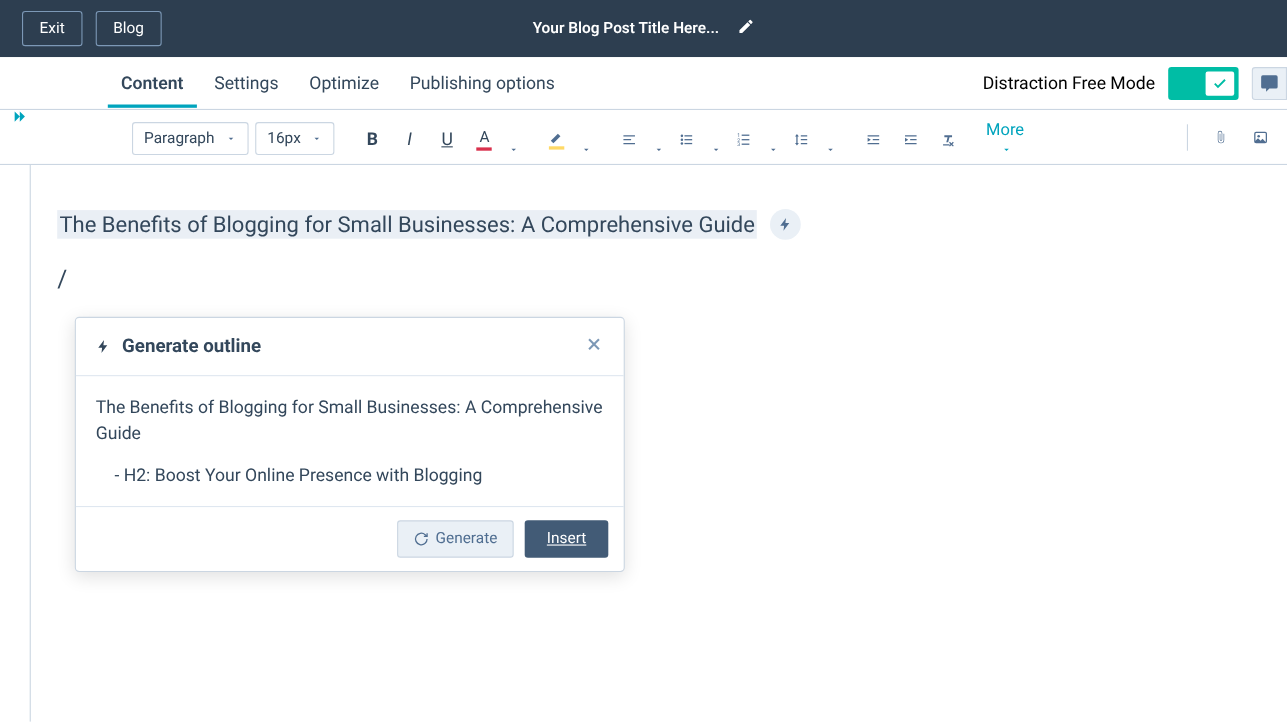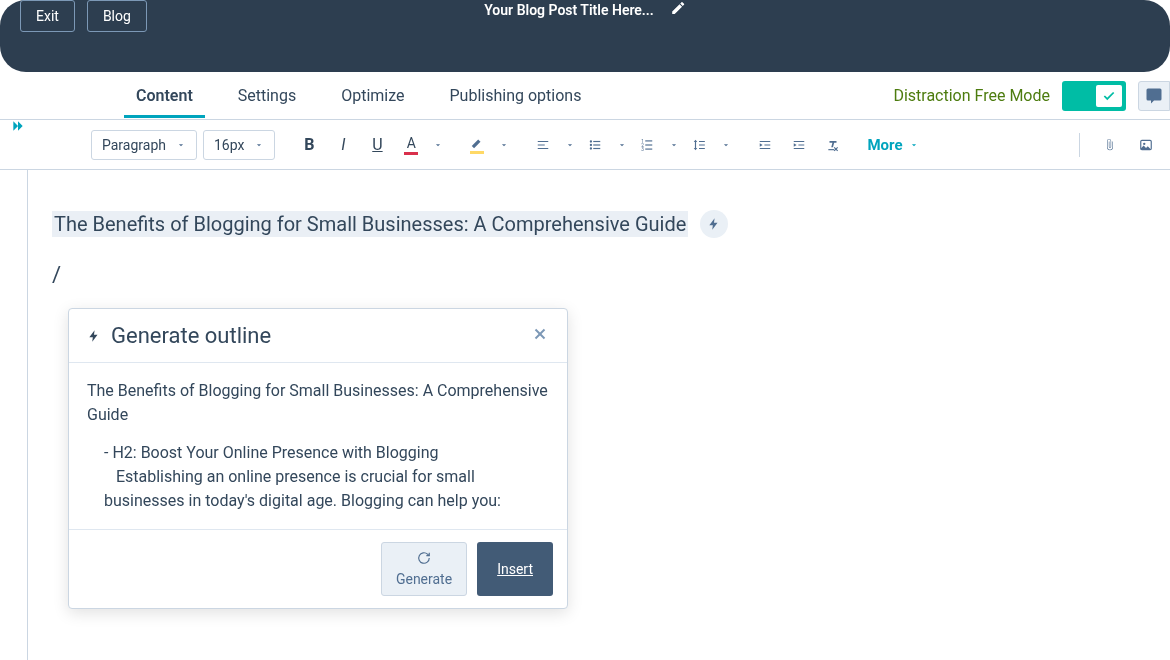--- a/index.html
+++ b/index.html
@@ -1,59 +1,59 @@
 <!DOCTYPE html>
 <html><head>
 <meta charset="utf-8">
 <style>
 *{box-sizing:border-box;margin:0;padding:0;font-family:-apple-system,BlinkMacSystemFont,"Segoe UI",Roboto,Arial,sans-serif;}
 body{background:#fff;width:1170px;height:660px;overflow:hidden;}
-.top-bar{background:#2d3e50;height:72px;display:flex;align-items:flex-start;padding:0 20px;color:#fff;position:relative;border-radius:26px;}
+.top-bar{background:#2d3e50;height:52px;display:flex;align-items:center;padding:0 20px;color:#fff;position:relative;}
 .btn-outline{background:transparent;border:1px solid #7c98b6;color:#fff;padding:7px 15px;border-radius:3px;font-size:14px;cursor:pointer;margin-right:12px;}
 .last-saved{color:#fff;text-decoration:underline;font-size:15px;cursor:pointer;}
 .title-wrap{position:absolute;left:50%;transform:translateX(-50%);display:flex;align-items:center;gap:16px;}
 .blog-title{font-size:14px;font-weight:600;}
 .pencil-icon{cursor:pointer;}
 .tabs-bar{height:48px;display:flex;align-items:center;border-bottom:1px solid #cbd6e2;padding:0 20px;position:relative;background:#fff;}
-.tabs{display:flex;gap:45px;margin-left:116px;}
+.tabs{display:flex;gap:28px;margin-left:90px;}
 .tab{font-size:16px;color:#33475b;cursor:pointer;padding:12px 0;position:relative;}
 .tab.active{font-weight:600;}
 .tab.active::after{content:'';position:absolute;bottom:-1px;left:-12px;right:-12px;height:3px;background:#00a4bd;}
 .right-controls{margin-left:auto;display:flex;align-items:center;gap:12px;}
-.dfm-label{font-size:16px;color:#4d7c0f;}
+.dfm-label{font-size:16px;color:#000000;}
 .toggle{width:64px;height:30px;background:#00bda5;border-radius:3px;position:relative;cursor:pointer;display:flex;align-items:center;justify-content:flex-end;padding:0 4px;}
 .toggle-check{width:26px;height:22px;background:#fff;border-radius:2px;display:flex;align-items:center;justify-content:center;}
 .comment-btn{width:32px;height:30px;background:#eaf0f6;border:1px solid #cbd6e2;border-radius:3px 0 0 3px;display:flex;align-items:center;justify-content:center;cursor:pointer;margin-right:-20px;}
 .toolbar{height:50px;border-bottom:1px solid #cbd6e2;display:flex;align-items:center;padding:0 10px 0 0;background:#fff;position:relative;}
 .expand-btn{width:28px;height:28px;display:flex;align-items:center;justify-content:center;cursor:pointer;color:#00a4bd;position:absolute;left:4px;top:-8px;}
-.tb-group{display:flex;align-items:center;gap:6px;margin-left:91px;}
+.tb-group{display:flex;align-items:flex-end;gap:6px;margin-left:120px;}
 .select-btn{border:1px solid #cbd6e2;border-radius:3px;padding:6px 10px;font-size:14px;color:#33475b;background:#fff;cursor:pointer;display:flex;align-items:center;gap:8px;}
 .tb-icon{width:28px;height:28px;display:flex;align-items:center;justify-content:center;cursor:pointer;color:#33475b;border-radius:3px;}
 .tb-sep{width:0;margin:0 4px;}
 .tb-icon svg{width:14px;height:14px;}
 .caret{margin-left:2px;}
-.more-btn{color:#00a4bd;font-weight:700;font-size:15px;cursor:pointer;display:flex;align-items:center;gap:4px;}
+.more-btn{color:#00a4bd;font-weight:400;font-size:15px;cursor:pointer;display:flex;align-items:center;gap:4px;flex-direction:column;}
 .tb-right{margin-left:auto;display:flex;align-items:center;gap:8px;}
 .tb-divider{width:1px;height:24px;background:#cbd6e2;margin:0 8px;}
 .editor-area{display:flex;height:calc(100% - 154px);}
 .left-rail{width:28px;border-right:1px solid #cbd6e2;background:#fff;}
 .content{flex:1;padding:40px 24px 24px 24px;position:relative;}
 .heading-row{display:flex;align-items:center;gap:12px;}
 .highlighted{background:#eaeff5;font-size:20px;color:#33475b;padding:1px 2px;}
 .bolt-badge{width:28px;height:28px;border-radius:50%;background:#eaf0f6;display:flex;align-items:center;justify-content:center;cursor:pointer;}
 .slash{font-size:22px;color:#33475b;margin-top:24px;}
 .popup{position:absolute;left:40px;top:138px;width:500px;background:#fff;border:1px solid #cbd6e2;border-radius:4px;box-shadow:0 4px 16px rgba(0,0,0,0.12);}
 .popup-header{padding:14px 18px;border-bottom:1px solid #dfe7f0;display:flex;align-items:center;justify-content:space-between;}
-.popup-title{display:flex;align-items:center;gap:10px;font-weight:400;font-size:22px;color:#33475b;}
+.popup-title{display:flex;align-items:center;gap:10px;font-weight:700;font-size:17px;color:#33475b;}
 .popup-close{cursor:pointer;color:#7c98b6;font-size:20px;}
 .popup-body{padding:16px 18px;font-size:16px;color:#33475b;line-height:1.5;border-bottom:1px solid #dfe7f0;}
 .popup-body p{margin-bottom:14px;}
 .popup-body .mb0{margin-bottom:0;margin-left:17px;}
 .popup-footer{padding:12px 14px;display:flex;justify-content:flex-end;gap:10px;}
-.btn-sec{background:#eaf0f6;border:1px solid #cbd6e2;color:#506e91;padding:8px 14px;border-radius:3px;font-size:14px;cursor:pointer;display:flex;align-items:center;gap:6px;flex-direction:column;}
+.btn-sec{background:#eaf0f6;border:1px solid #cbd6e2;color:#506e91;padding:8px 14px;border-radius:3px;font-size:14px;cursor:pointer;display:flex;align-items:center;gap:6px;}
 .btn-pri{background:#425b76;border:none;color:#fff;padding:8px 20px;border-radius:3px;font-size:14px;cursor:pointer;text-decoration:underline;}
 .text-color-icon{position:relative;display:flex;flex-direction:column;align-items:center;}
 .text-color-icon .underline-bar{width:14px;height:3px;background:#d9304c;margin-top:1px;}
 .highlight-icon .underline-bar{background:#ffd966;}
 </style>
 </head>
 <body>
 
 <div class="top-bar">
   <button class="btn-outline">Exit</button>
@@ -254,21 +254,20 @@
         <div class="popup-close">
           <svg width="18" height="18" viewBox="0 0 24 24" fill="none" stroke="#7c98b6" stroke-width="2.5">
               <line x1="6" y1="6" x2="18" y2="18"></line>
               <line x1="18" y1="6" x2="6" y2="18"></line>
             </svg>
         </div>
       </div>
       <div class="popup-body">
         <p>The Benefits of Blogging for Small Businesses: A Comprehensive Guide</p>
         <p class="mb0">- H2: Boost Your Online Presence with Blogging</p>
-        <p class="mb0">&nbsp;&nbsp;&nbsp;Establishing an online presence is crucial for small businesses in today's digital age. Blogging can help you:</p>
       </div>
       <div class="popup-footer">
         <button class="btn-sec">
           <svg width="14" height="14" viewBox="0 0 24 24" fill="none" stroke="#506e91" stroke-width="2">
               <path d="M21 12a9 9 0 11-3-6.7L21 8"></path>
               <polyline points="21 3 21 8 16 8"></polyline>
             </svg>
           <span>Generate</span>
         </button>
         <button class="btn-pri">Insert</button>

